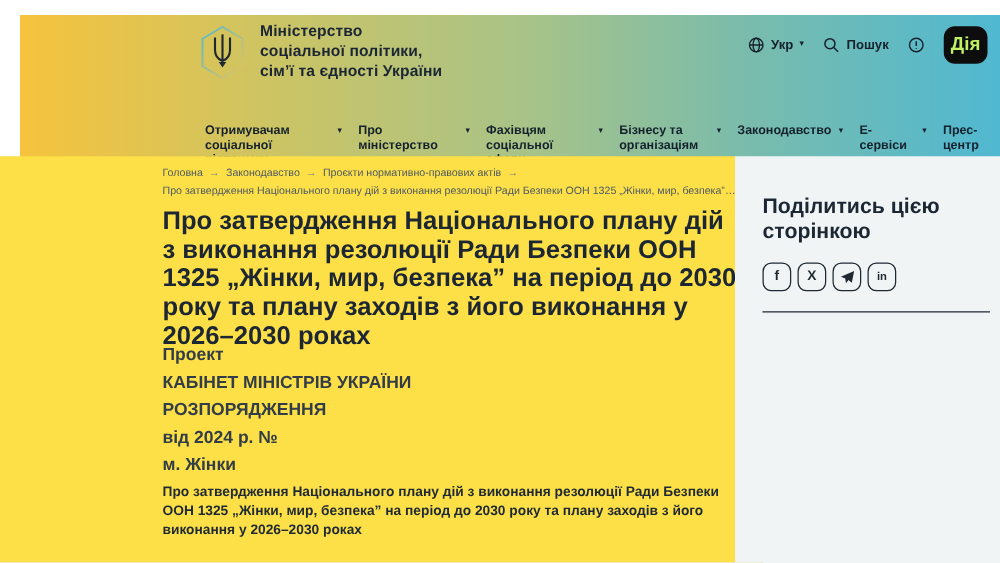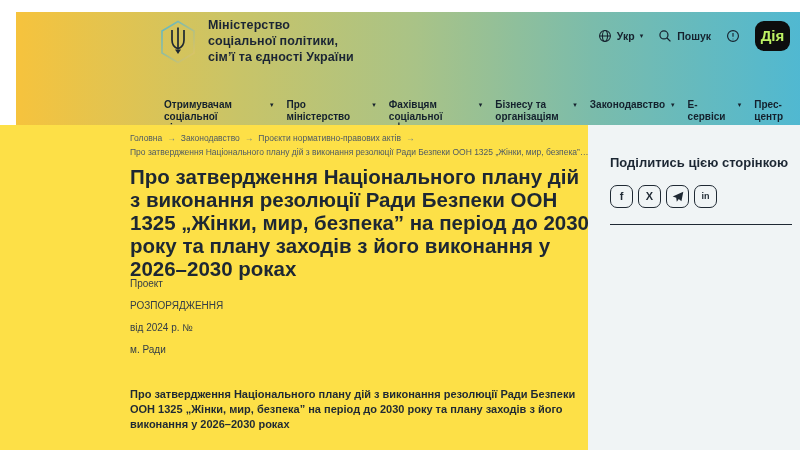--- a/index.html
+++ b/index.html
@@ -31,27 +31,27 @@
   .breadcrumb { position:absolute; left:130px; top:8px; }
   .crumb-line { display:flex; gap:5px; align-items:center; }
   .crumb, .crumb-arrow { font-size:8.5px; color:#4e5a64; line-height:10px; white-space:nowrap; }
   .crumb { cursor:pointer; }
   .crumb-arrow { color:#6f8189; }
   .crumb-current { margin-top:4px; font-size:8.5px; color:#4e5a64; width:458px; white-space:nowrap; overflow:hidden; }
 
   .doc-title { position:absolute; left:130px; top:40px; width:460px; font-size:20.5px; font-weight:700;
                line-height:23px; color:#1d2733; letter-spacing:0; }
   .meta { position:absolute; left:130px; top:153px; }
-  .meta p { margin:0 0 11px 0; font-size:10px; font-weight:400; line-height:11px; color:#333d47; }
+  .meta p { margin:0 0 11px 0; font-size:14px; font-weight:700; line-height:11px; color:#333d47; }
   .lede { position:absolute; left:130px; top:262px; width:462px; font-size:11px; font-weight:700;
           line-height:15px; color:#1f2933; }
 
   
   .sidebar { position:absolute; left:588px; top:125px; width:212px; height:325px; background:#f0f4f5; padding:30px 0 0 22px; }
-  .share-title { font-size:13px; font-weight:700; color:#1c2733; }
+  .share-title { font-size:17px; font-weight:700; color:#1c2733; }
   .share-row { margin-top:15px; display:flex; gap:5px; }
   .share-btn { width:23px; height:23px; border:1.4px solid #1f2933; border-radius:7px; background:transparent;
                display:flex; align-items:center; justify-content:center; cursor:pointer; }
   .share-glyph { font-size:11px; font-weight:700; color:#1f2933; line-height:1; }
   .share-glyph.small { font-size:9px; }
   .divider { margin-top:16px; width:182px; border-top:1.2px solid #1f2933; }
 
   .icon-svg { display:block; }
 </style>
 </head>
@@ -149,23 +149,24 @@
         <span class="crumb">Проєкти нормативно-правових актів</span>
         <span class="crumb-arrow">→</span>
       </div>
       <div class="crumb-current">Про затвердження Національного плану дій з виконання резолюції Ради Безпеки ООН 1325 „Жінки, мир, безпека”…</div>
     </div>
 
     <h1 class="doc-title">Про затвердження Національного плану дій з виконання резолюції Ради Безпеки ООН 1325 „Жінки, мир, безпека” на період до 2030 року та плану заходів з його виконання у 2026–2030 роках</h1>
 
     <div class="meta">
       <p>Проект</p>
+      <p>КАБІНЕТ МІНІСТРІВ УКРАЇНИ</p>
       <p>РОЗПОРЯДЖЕННЯ</p>
       <p>від 2024 р. №</p>
-      <p>м. Ради</p>
+      <p>м. Жінки</p>
     </div>
 
     <p class="lede">Про затвердження Національного плану дій з виконання резолюції Ради Безпеки ООН 1325 „Жінки, мир, безпека” на період до 2030 року та плану заходів з його виконання у 2026–2030 роках</p>
   </div>
 
   <aside class="sidebar">
     <div class="share-title">Поділитись цією сторінкою</div>
     <div class="share-row">
       <div class="share-btn">
         <span class="share-glyph">f</span>

